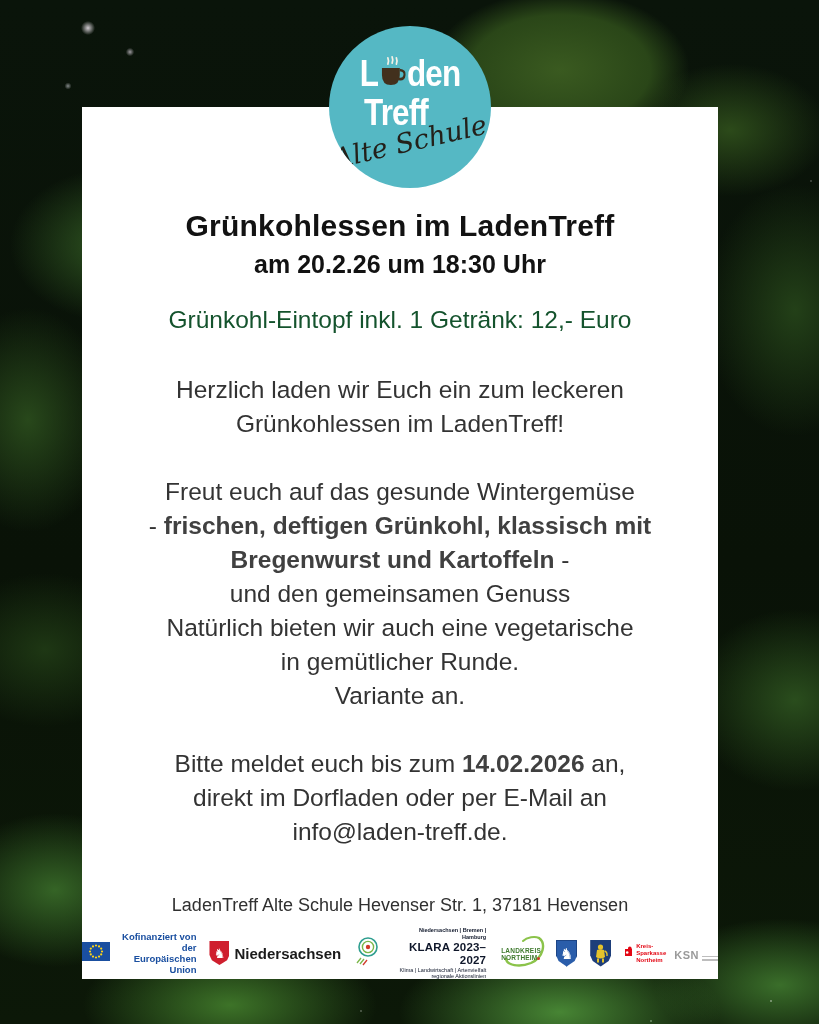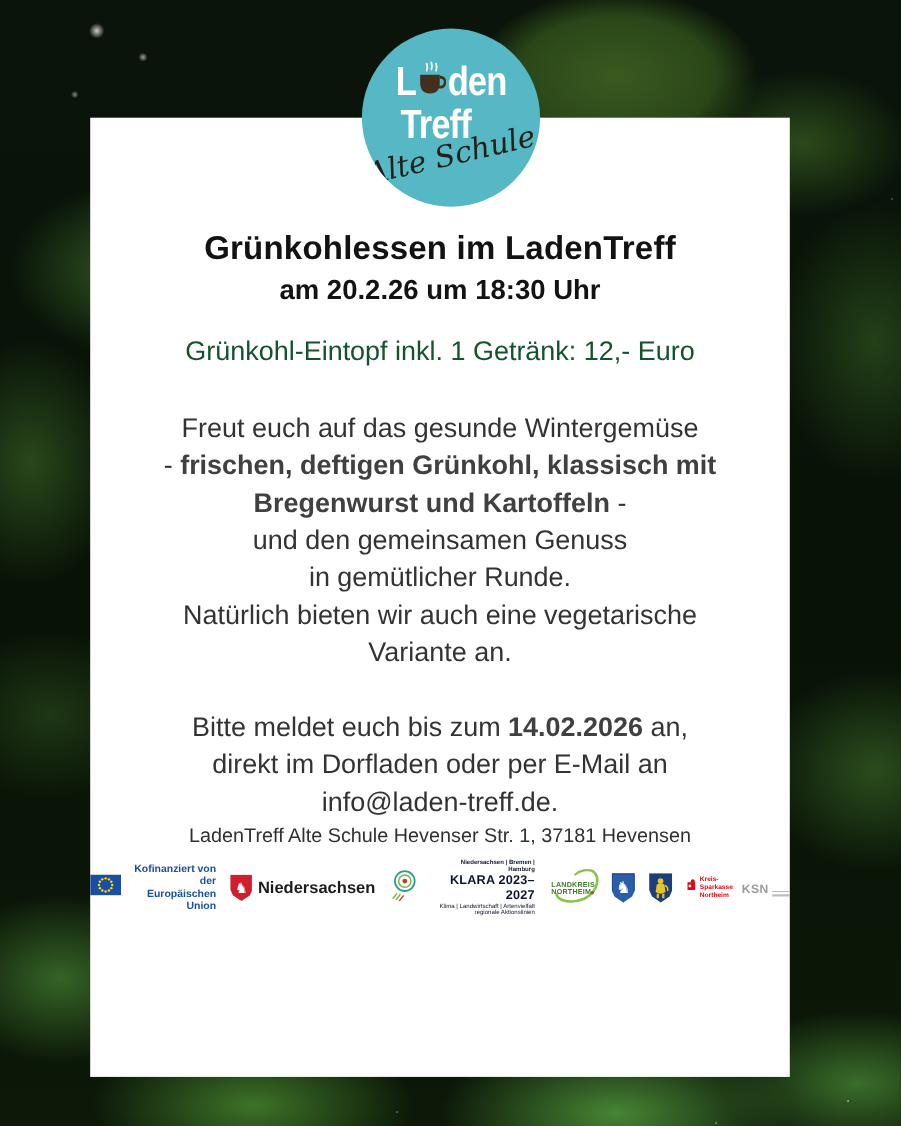--- a/index.html
+++ b/index.html
@@ -61,21 +61,21 @@
   
   .h1 { margin-top:100px; font-size:30px; line-height:38px; font-weight:800; color:#121212; letter-spacing:.2px; }
   .h2 { margin-top:2px; font-size:25px; line-height:34px; font-weight:700; color:#121212; }
   .price { margin-top:22px; font-size:24.5px; line-height:34px; color:#14532d; }
 
   .paras { margin-top:36px; }
   .para { margin-top:34px; font-size:24.5px; line-height:34px; color:#333333; }
   .para:first-child { margin-top:0; }
   .para .b { font-weight:700; color:#404040; }
 
-  .address { font-size:18px; line-height:24px; color:#303030; }
+  .address { margin-top:44px; font-size:18px; line-height:24px; color:#303030; }
 
   
   .sponsors { margin-top:13px; height:46px; display:flex; align-items:center;
     justify-content:center; gap:13px; }
   .sp { display:flex; align-items:center; }
 
   .eu-text { margin-left:5px; text-align:right; font-size:9.5px; line-height:11px;
     font-weight:700; color:#1a4fa0; }
 
   .nds-label { margin-left:5px; font-size:15px; font-weight:700; color:#1b1b1b; }
@@ -113,26 +113,30 @@
   <div class="bg"></div>
   <div class="specks"></div>
 
   <div class="card">
     <div class="h1">Grünkohlessen im LadenTreff</div>
     <div class="h2">am 20.2.26 um 18:30 Uhr</div>
     <div class="price">Grünkohl-Eintopf inkl. 1 Getränk: 12,- Euro</div>
 
     <div class="paras">
         <div class="para">
+          <div class="line"><span>Herzlich laden wir Euch ein zum leckeren</span></div>
+          <div class="line"><span>Grünkohlessen im LadenTreff!</span></div>
+        </div>
+        <div class="para">
           <div class="line"><span>Freut euch auf das gesunde Wintergemüse</span></div>
           <div class="line"><span>- </span><span class="b">frischen, deftigen Grünkohl, klassisch mit</span></div>
           <div class="line"><span class="b">Bregenwurst und Kartoffeln</span><span> -</span></div>
           <div class="line"><span>und den gemeinsamen Genuss</span></div>
+          <div class="line"><span>Natürlich bieten wir auch eine vegetarische</span></div>
           <div class="line"><span>in gemütlicher Runde.</span></div>
-          <div class="line"><span>Natürlich bieten wir auch eine vegetarische</span></div>
           <div class="line"><span>Variante an.</span></div>
         </div>
         <div class="para">
           <div class="line"><span>Bitte meldet euch bis zum </span><span class="b">14.02.2026</span><span> an,</span></div>
           <div class="line"><span>direkt im Dorfladen oder per E-Mail an</span></div>
           <div class="line"><span>info@laden-treff.de.</span></div>
         </div>
       </div>
 
     <div class="address">LadenTreff Alte Schule Hevenser Str. 1, 37181 Hevensen</div>

